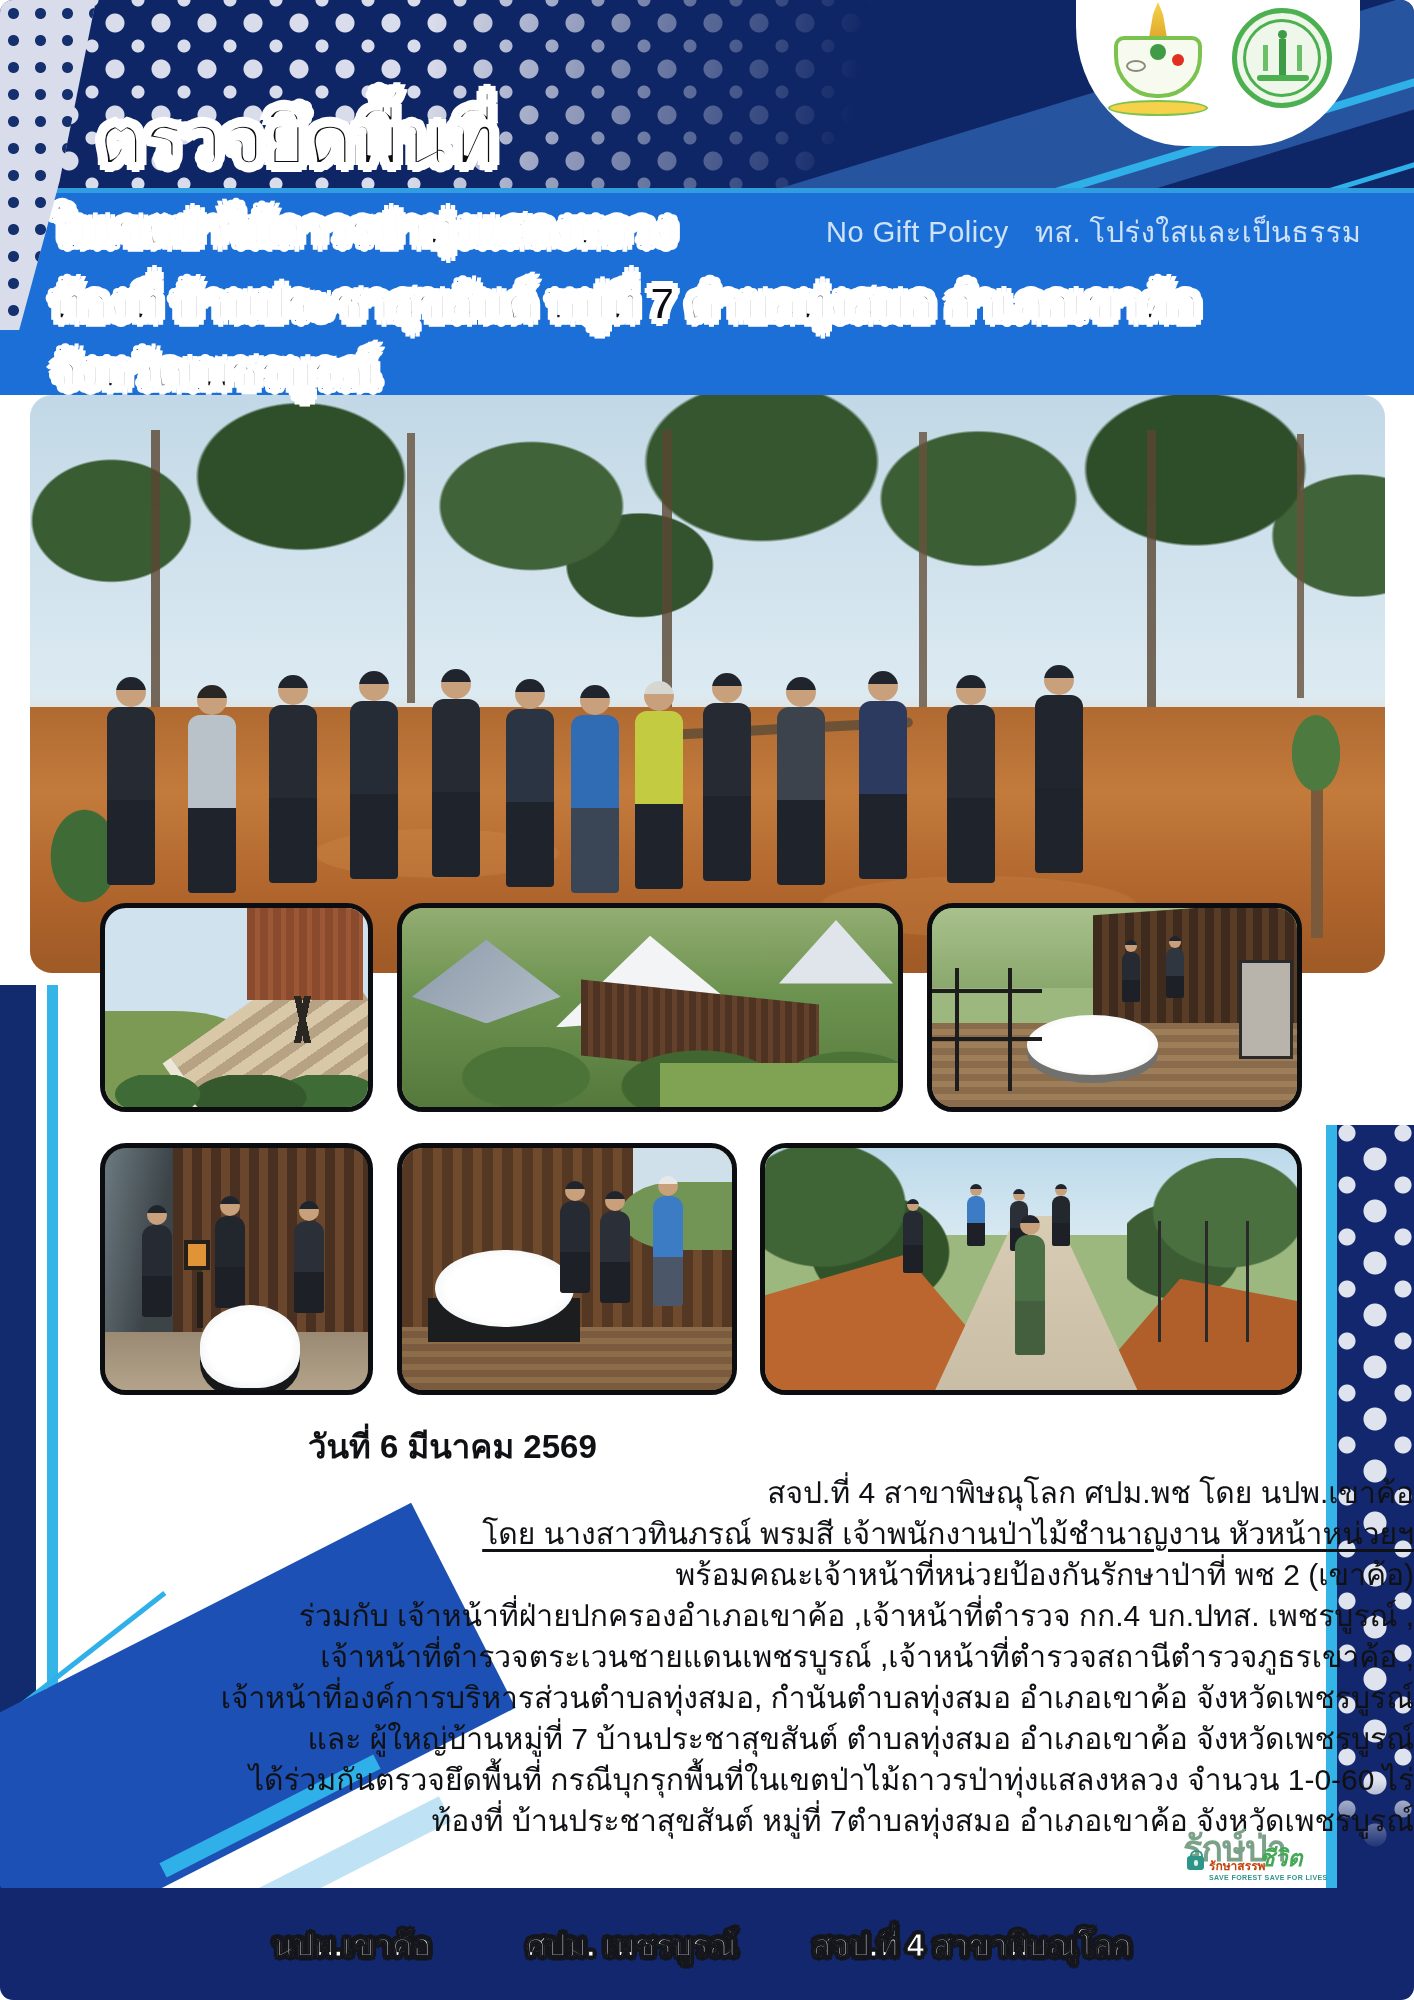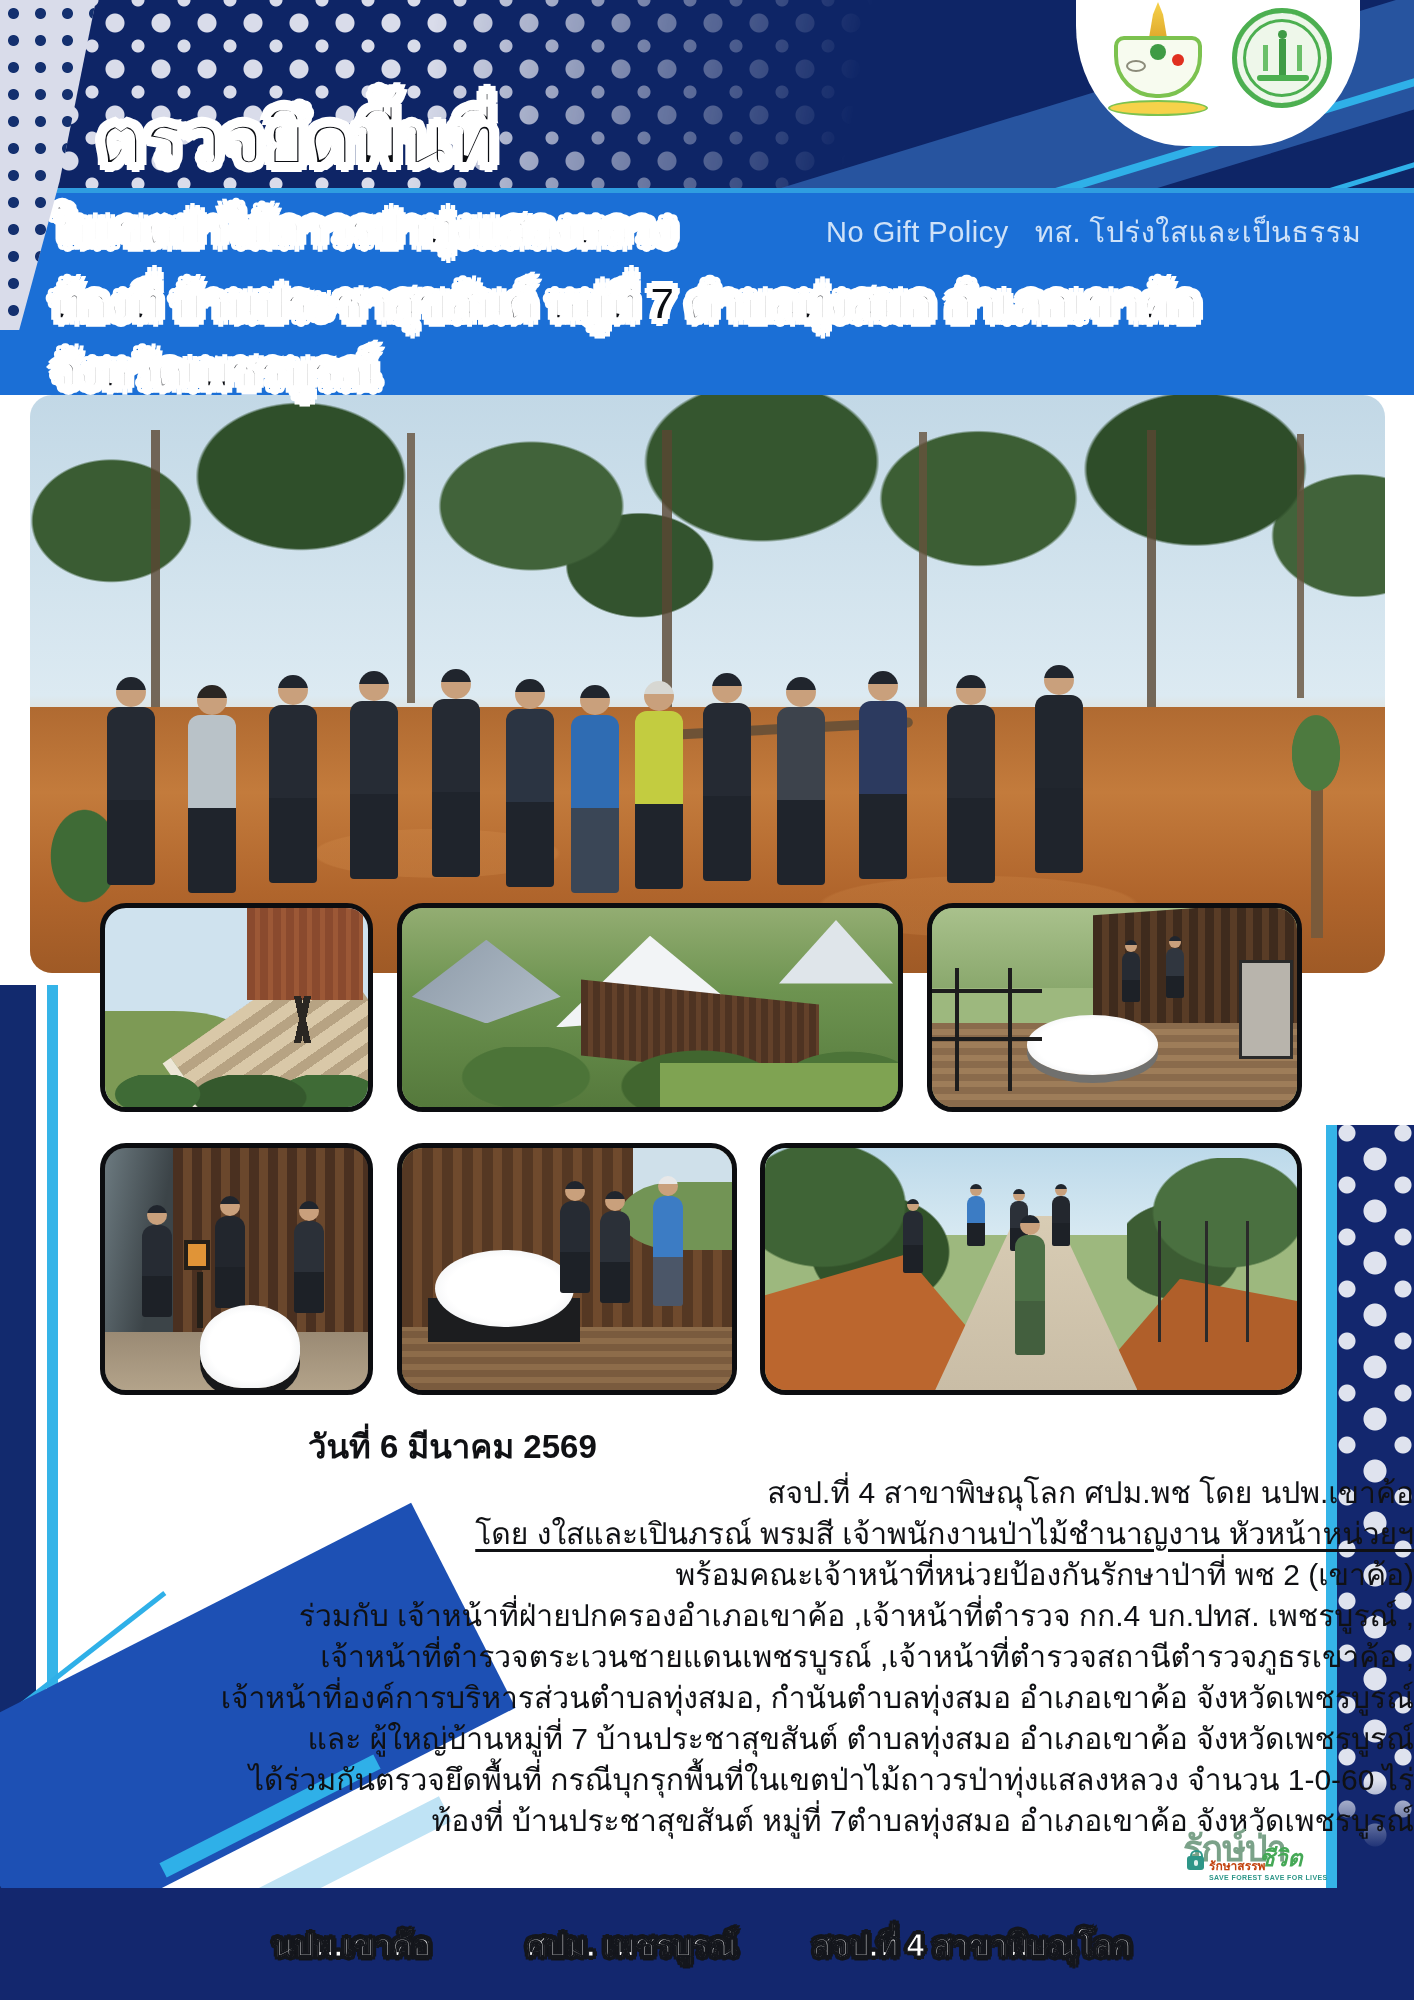--- a/index.html
+++ b/index.html
@@ -1,19 +1,20 @@
 <!DOCTYPE html>
 <html><head>
 <meta charset="utf-8">
 <style>
   * { margin:0; padding:0; box-sizing:border-box; }
   html,body { background:#ffffff; }
   .poster{
     position:relative; width:1414px; height:2000px; overflow:hidden; background:#ffffff;
     font-family:"Liberation Sans","DejaVu Sans",sans-serif;
+    border-radius:13px;
   }
   .abs{ position:absolute; }
 
   
   .header-navy{ left:0; top:0; width:1414px; height:395px; background:#0e2566; }
   .halftone{
     left:0; top:0; width:1060px; height:190px;
     background-image:
       radial-gradient(circle, #d9dcea 9px, transparent 10px),
       radial-gradient(circle, #d9dcea 6px, transparent 7px);
@@ -423,21 +424,21 @@
   <div class="abs bl-line2"></div>
   <div class="abs bl-diag"></div>
   <div class="abs bl-cy1"></div>
   <div class="abs bl-cy2"></div>
   <div class="abs right-cyan"></div>
   <div class="abs right-dots"></div>
 
   <div class="abs date">วันที่ 6 มีนาคม 2569</div>
   <div class="abs body-text">
     <p>สจป.ที่ 4 สาขาพิษณุโลก ศปม.พช โดย นปพ.เขาค้อ</p>
-    <p class="u">โดย งใสและเปินภรณ์ พรมสี เจ้าพนักงานป่าไม้ชำนาญงาน หัวหน้าหน่วยฯ</p>
+    <p class="u">โดย นางสาวทินภรณ์ พรมสี เจ้าพนักงานป่าไม้ชำนาญงาน หัวหน้าหน่วยฯ</p>
     <p>พร้อมคณะเจ้าหน้าที่หน่วยป้องกันรักษาป่าที่ พช 2 (เขาค้อ)</p>
     <p>ร่วมกับ เจ้าหน้าที่ฝ่ายปกครองอำเภอเขาค้อ ,เจ้าหน้าที่ตำรวจ กก.4 บก.ปทส. เพชรบูรณ์ ,</p>
     <p>เจ้าหน้าที่ตำรวจตระเวนชายแดนเพชรบูรณ์ ,เจ้าหน้าที่ตำรวจสถานีตำรวจภูธรเขาค้อ ,</p>
     <p>เจ้าหน้าที่องค์การบริหารส่วนตำบลทุ่งสมอ, กำนันตำบลทุ่งสมอ อำเภอเขาค้อ จังหวัดเพชรบูรณ์</p>
     <p>และ ผู้ใหญ่บ้านหมู่ที่ 7 บ้านประชาสุขสันต์ ตำบลทุ่งสมอ อำเภอเขาค้อ จังหวัดเพชรบูรณ์</p>
     <p>ได้ร่วมกันตรวจยึดพื้นที่ กรณีบุกรุกพื้นที่ในเขตป่าไม้ถาวรป่าทุ่งแสลงหลวง จำนวน 1-0-60 ไร่</p>
     <p>ท้องที่ บ้านประชาสุขสันต์ หมู่ที่ 7ตำบลทุ่งสมอ อำเภอเขาค้อ จังหวัดเพชรบูรณ์</p>
   </div>
 
   <div class="abs rakpa">

